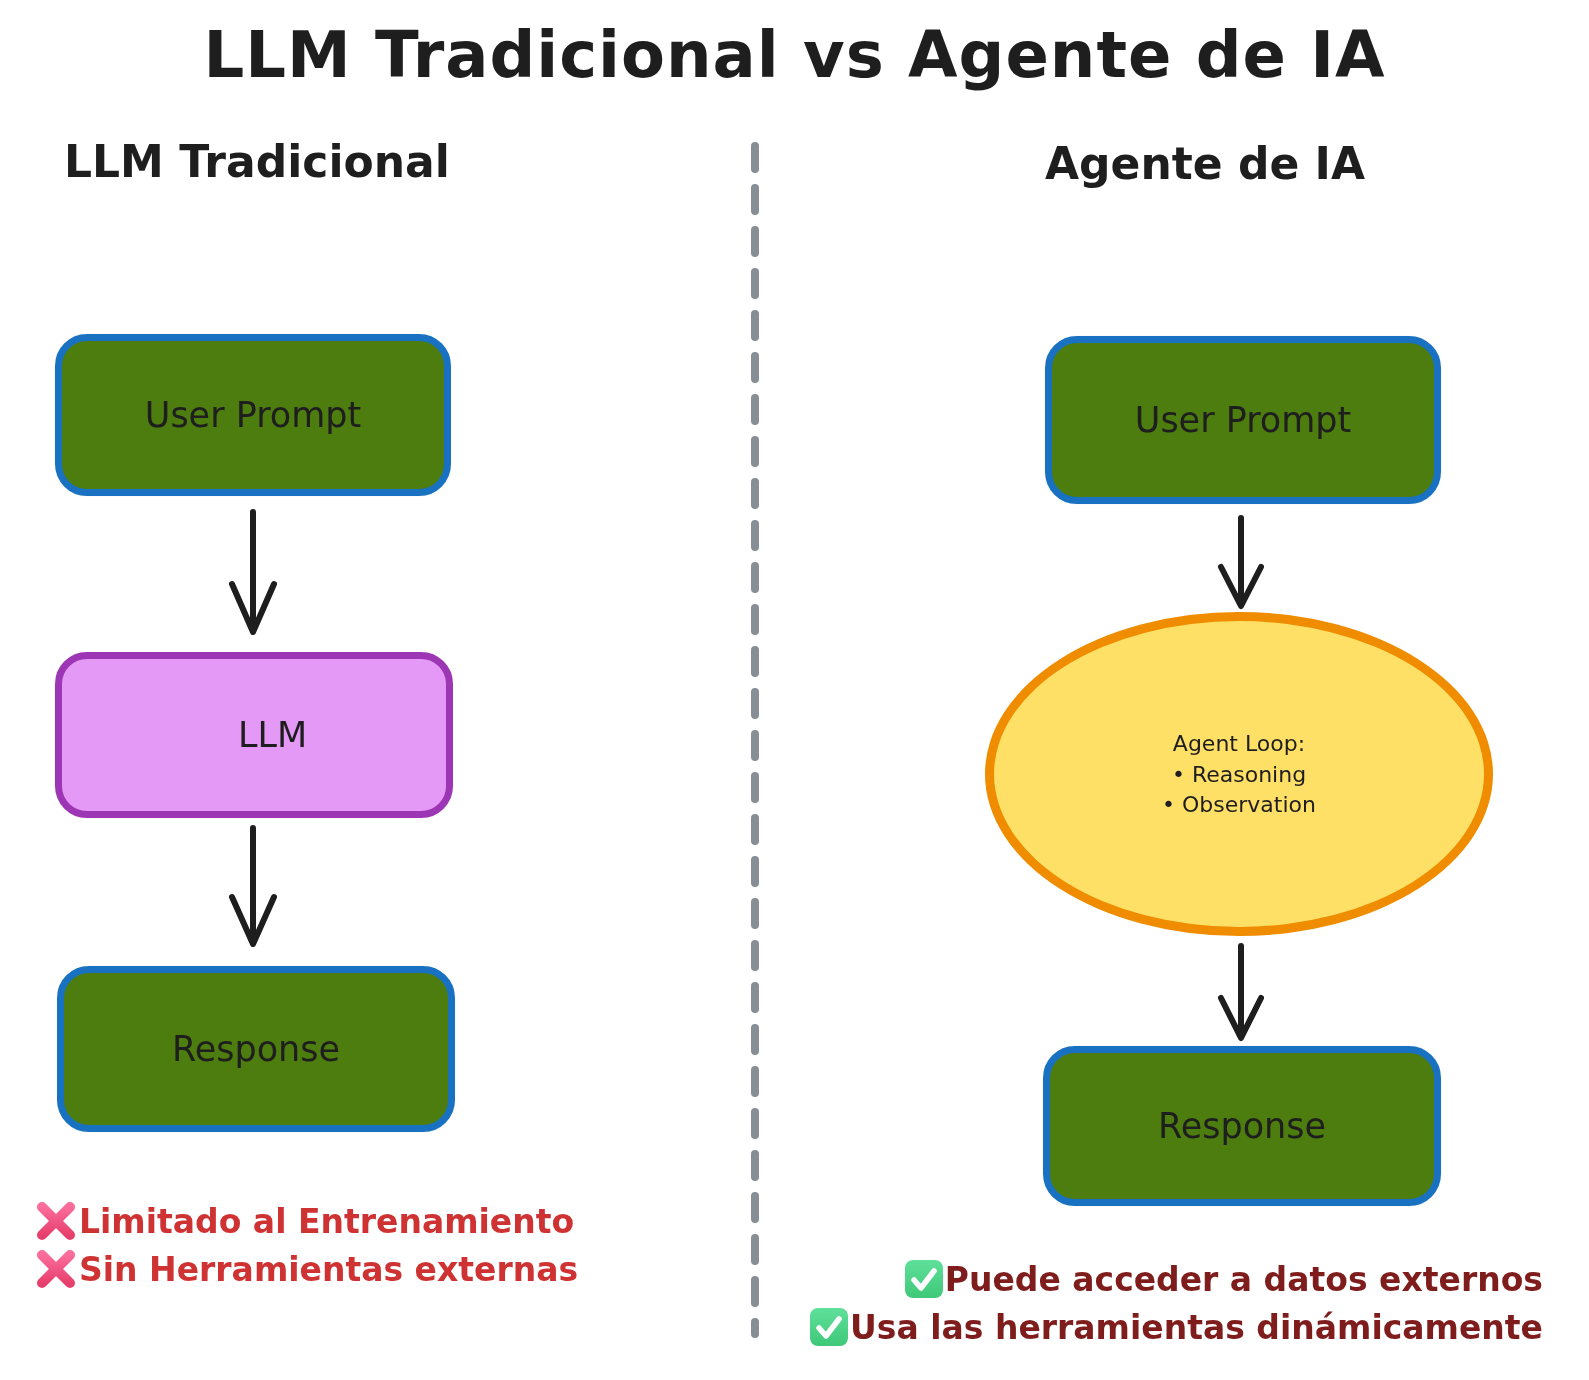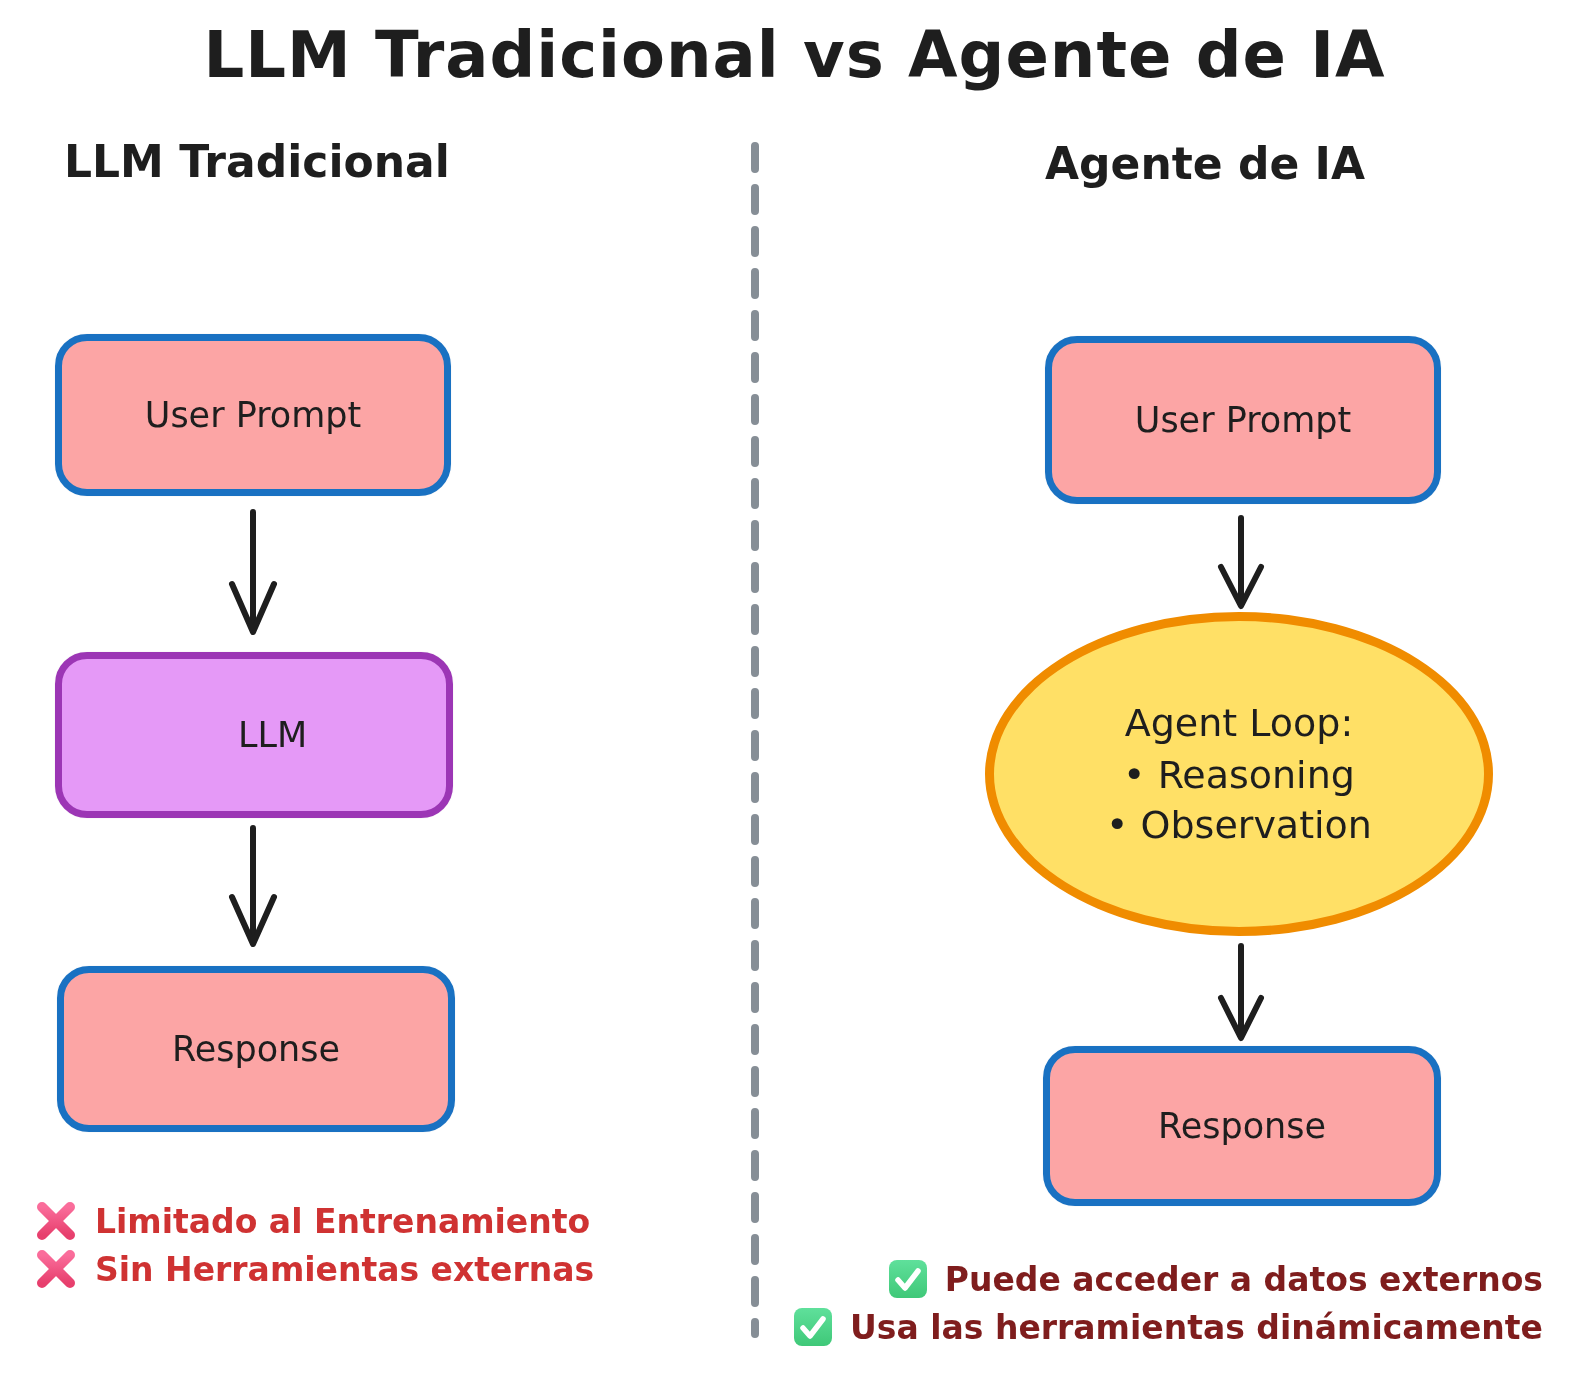--- a/index.html
+++ b/index.html
@@ -25,36 +25,36 @@
   .col-header.left{left:64px;top:136px;}
   .col-header.right{left:1045px;top:138px;width:396px;text-align:left;}
 
   .node{
     box-sizing:border-box;
     display:flex;align-items:center;justify-content:center;
     border-radius:32px;
     font-size:35px;font-weight:500;
     box-shadow:0 0 0 1px rgba(0,0,0,0.02);
   }
-  .node.blue{background:#fca5a5;border:7px solid #1971c2;}
+  .node.blue{background:#4d7c0f;border:7px solid #1971c2;}
   .node.purple{background:#e599f7;border:7px solid #9c36b5;padding-left:37px;}
 
   .ellipse{
     box-sizing:border-box;
     background:#ffe066;border:9px solid #f08c00;
     border-radius:50%;
     display:flex;flex-direction:column;align-items:center;justify-content:center;
-    font-size:38px;font-weight:500;
+    font-size:22px;font-weight:500;
     line-height:1.32;
   }
   .ellipse .loop-line{white-space:nowrap;}
   .ellipse .loop-title{margin-bottom:2px;}
 
   .note-row{
-    display:flex;align-items:center;gap:16px;
+    display:flex;align-items:center;
     height:46px;margin-bottom:2px;
     font-size:33px;font-weight:600;
     white-space:nowrap;
   }
   .cons{left:33px;top:1198px;}
   .cons .note-row{color:#cf3232;}
   .pros{top:1256px;right:46px;display:flex;flex-direction:column;align-items:flex-end;}
   .pros .note-row{color:#7f1d1d;justify-content:flex-end;font-weight:600;}
 
   svg{display:block;}

